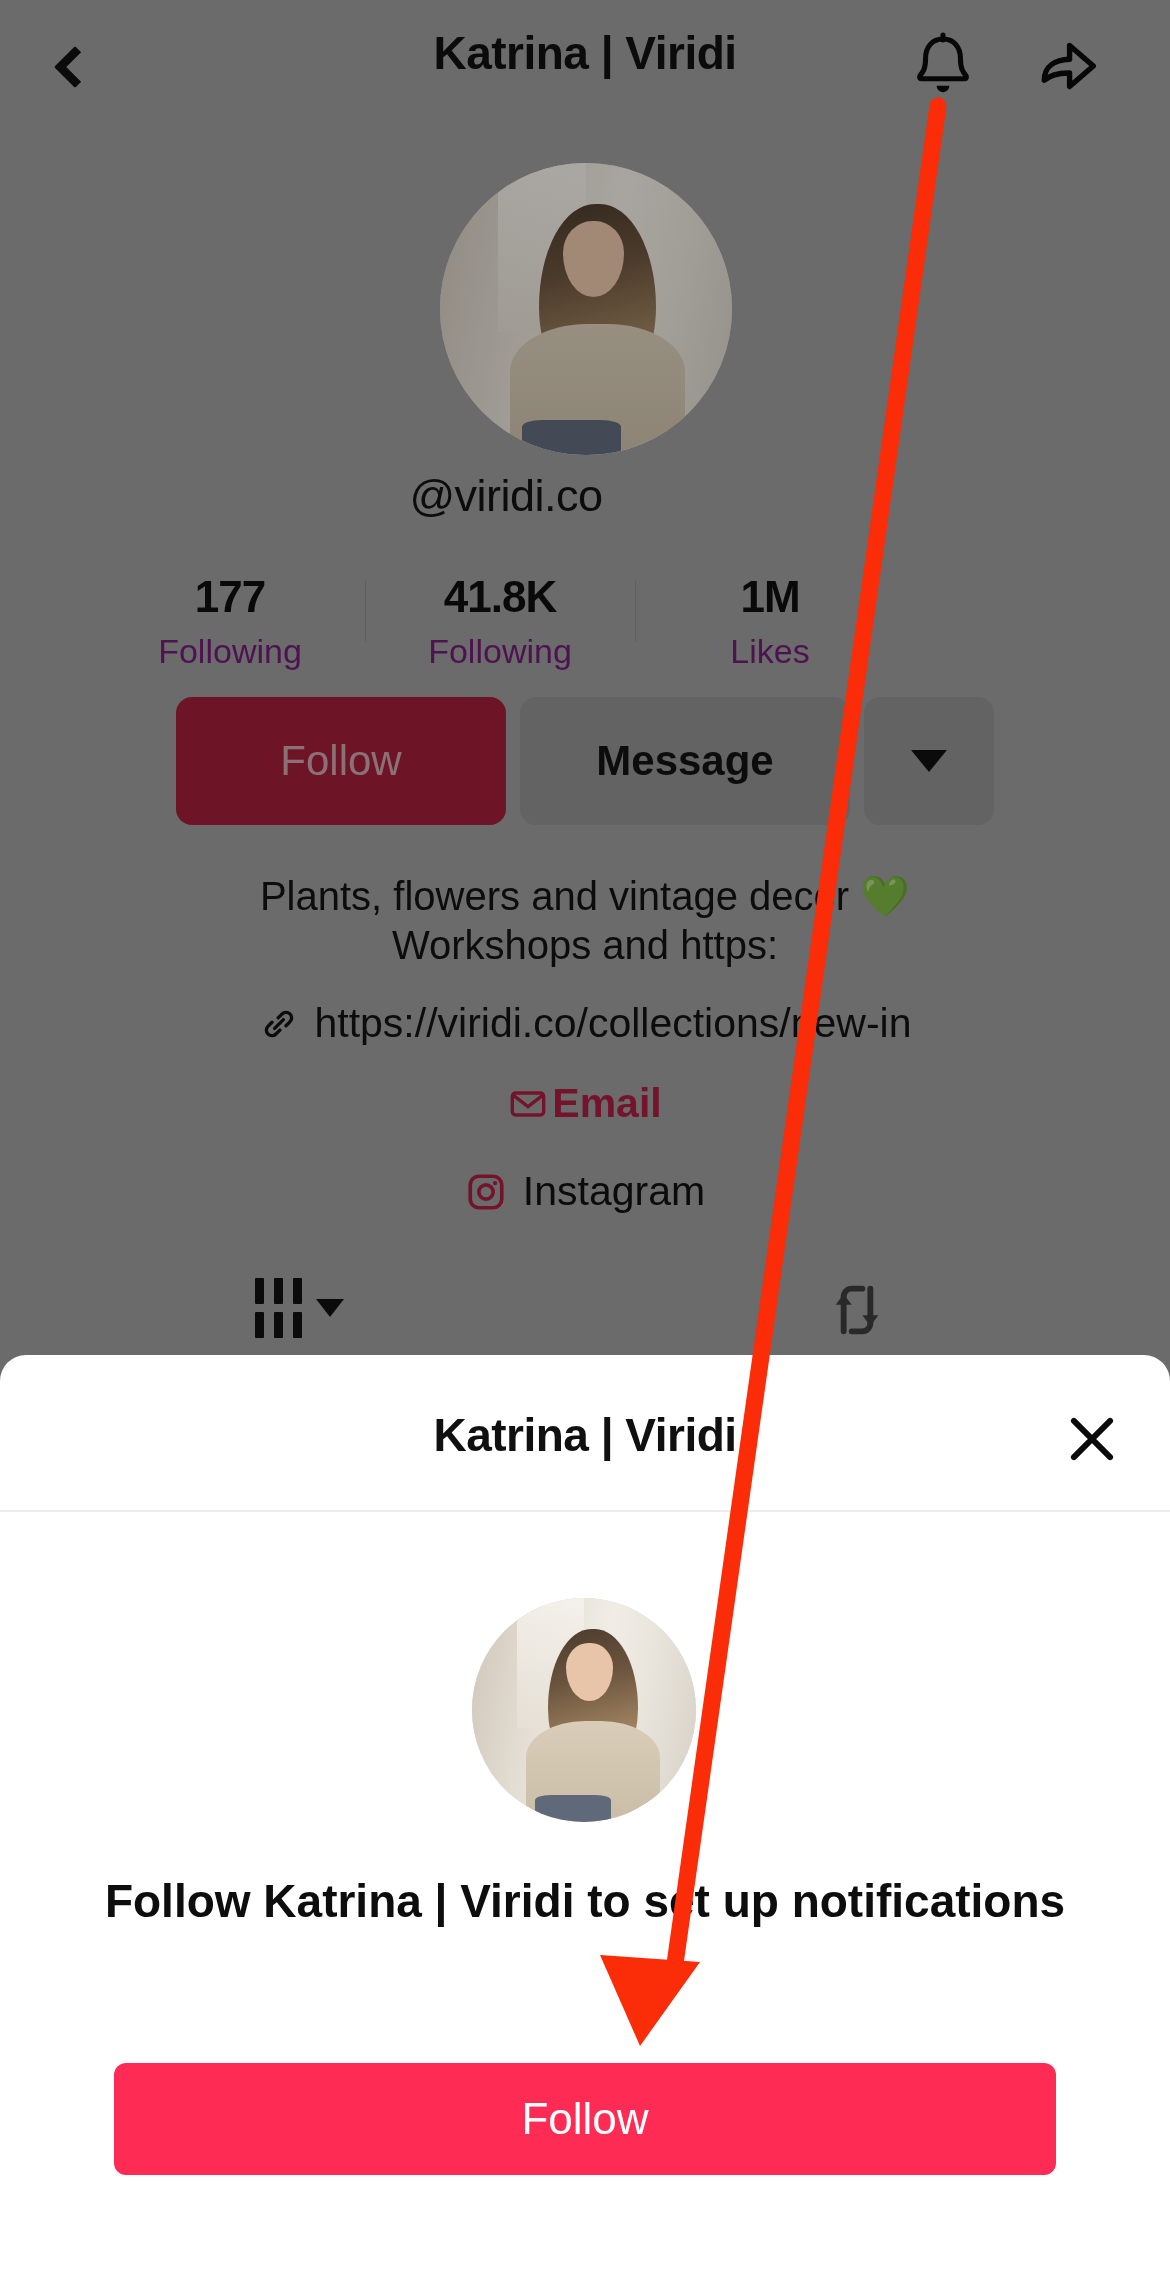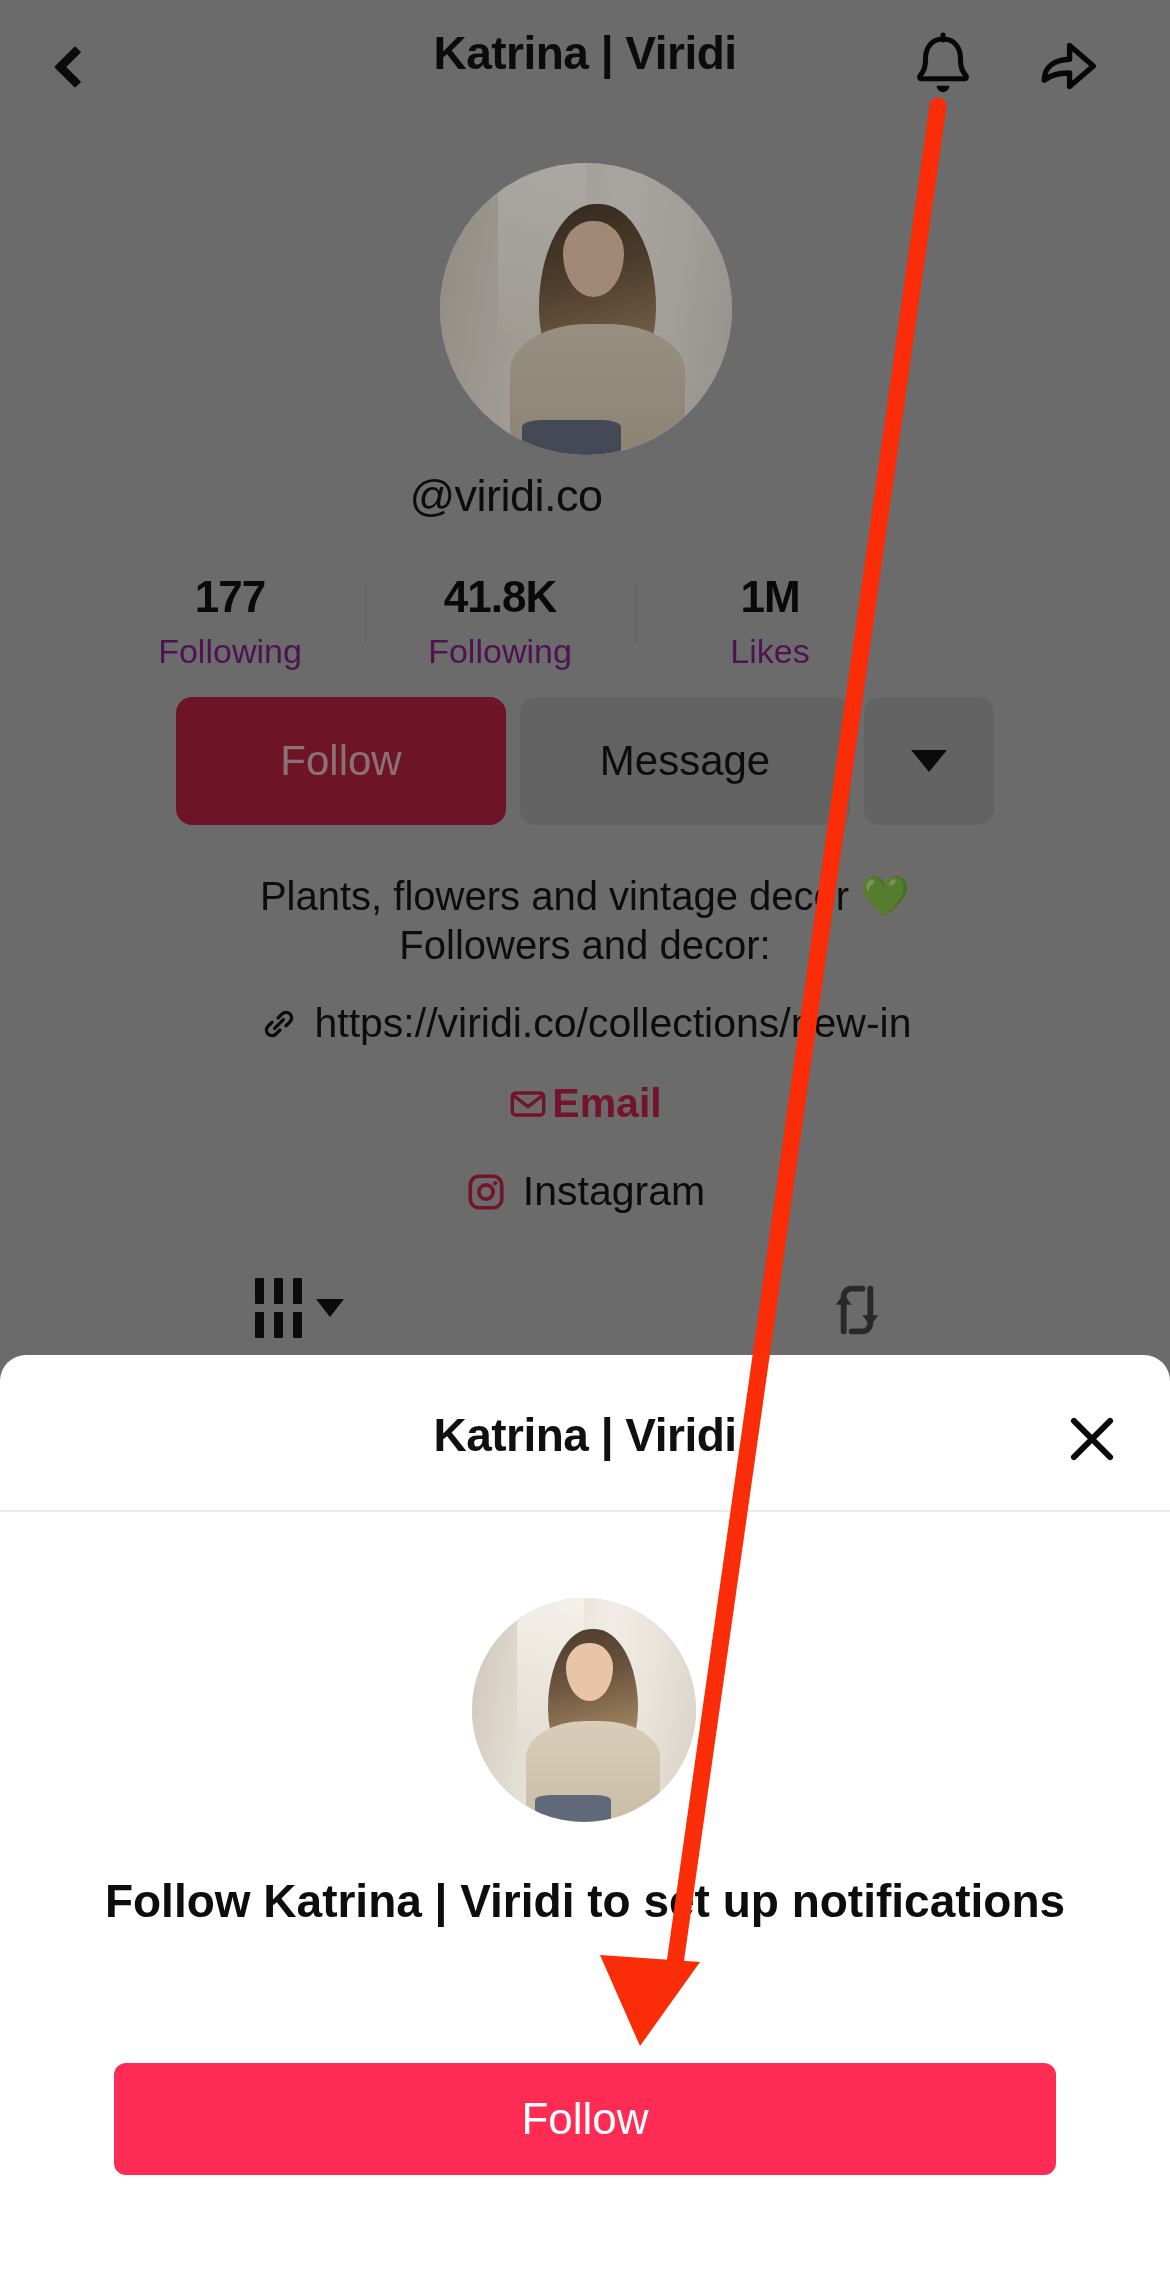--- a/index.html
+++ b/index.html
@@ -91,21 +91,21 @@
   .btn-follow{
     width:330px; height:128px; border-radius:16px;
     background:#9c1f38; color:#c7a2aa;
     display:flex; align-items:center; justify-content:center;
     font-size:42px; font-weight:500;
   }
   .btn-message{
     width:330px; height:128px; border-radius:16px;
     background:#8e8e8e; color:#121212;
     display:flex; align-items:center; justify-content:center;
-    font-size:42px; font-weight:normal;
+    font-size:42px; font-weight:bold;
   }
   .btn-caret{
     width:130px; height:128px; border-radius:16px; background:#8e8e8e;
     display:flex; align-items:center; justify-content:center;
   }
   .caret-dn{
     width:0;height:0;border-left:18px solid transparent;border-right:18px solid transparent;
     border-top:22px solid #111;
   }
 
@@ -234,21 +234,21 @@
   <div class="actions">
     <div class="btn-follow">Follow</div>
     <div class="btn-message">Message</div>
     <div class="btn-caret">
       <span class="caret-dn"></span>
     </div>
   </div>
 
   <div class="bio">
     <span class="ln">Plants, flowers and vintage decor 💚</span>
-    <span class="ln">Followers and decor:</span>
+    <span class="ln">Workshops and https:</span>
   </div>
 
   <div class="linkrow">
     <svg viewBox="0 0 24 24" width="42" height="42">
       <path d="M9.5 14.5l5-5M8 11l-2 2a3.2 3.2 0 104.5 4.5l2-2M16 13l2-2A3.2 3.2 0 1013.5 6.5l-2 2" fill="none" stroke="#101010" stroke-width="1.9" stroke-linecap="round"></path>
     </svg>
     <span>https://viridi.co/collections/new-in</span>
   </div>
 
   <div class="emailrow">

